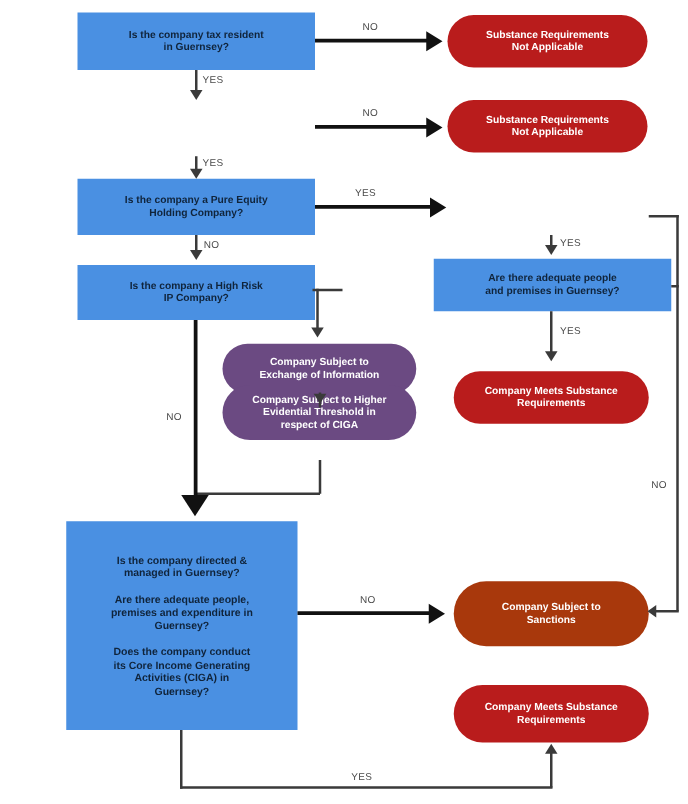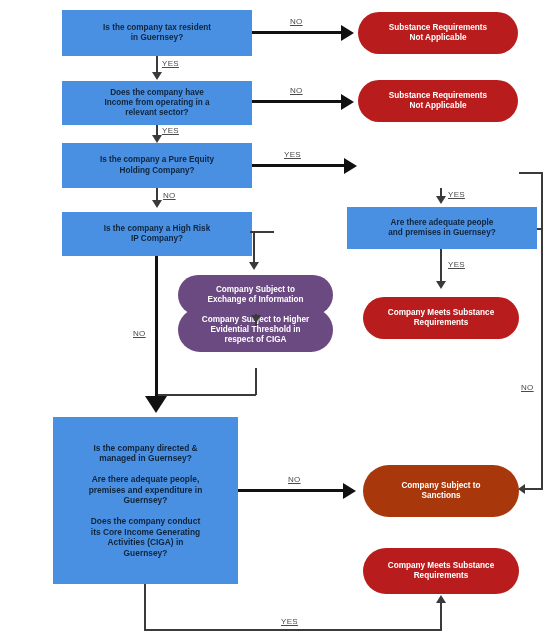--- a/index.html
+++ b/index.html
@@ -42,21 +42,20 @@
   .line{position:absolute;background:#3a3a3a;}
   .line.thick{background:#111111;}
 
   .lbl{
     position:absolute;
     font-size:8px;
     color:#4a4a4a;
     font-family:"Liberation Sans",sans-serif;
     letter-spacing:.3px;
     white-space:nowrap;
-    text-decoration:underline;
   }
 
   .arrow{position:absolute;width:0;height:0;}
   
   .arrow.down-thin{
     border-left:5px solid transparent;
     border-right:5px solid transparent;
     border-top:8px solid #3a3a3a;
   }
   .arrow.up-thin{
@@ -89,25 +88,20 @@
   <div class="node decision" style="left:62px;top:10px;width:190px;height:46px;">
     <span class="txt">Is the company tax resident
 in Guernsey?</span>
   </div>
 
   <div class="node pill green" style="left:358px;top:12px;width:160px;height:42px;">
     <span class="txt">Substance Requirements
 Not Applicable</span>
   </div>
 
-  <div class="node decision" style="left:62px;top:81px;width:190px;height:44px;">
-    <span class="txt">Does the company have
-Income from operating in a
-relevant sector?</span>
-  </div>
 
   <div class="node pill green" style="left:358px;top:80px;width:160px;height:42px;">
     <span class="txt">Substance Requirements
 Not Applicable</span>
   </div>
 
   <div class="node decision" style="left:62px;top:143px;width:190px;height:45px;">
     <span class="txt">Is the company a Pure Equity
 Holding Company?</span>
   </div>

